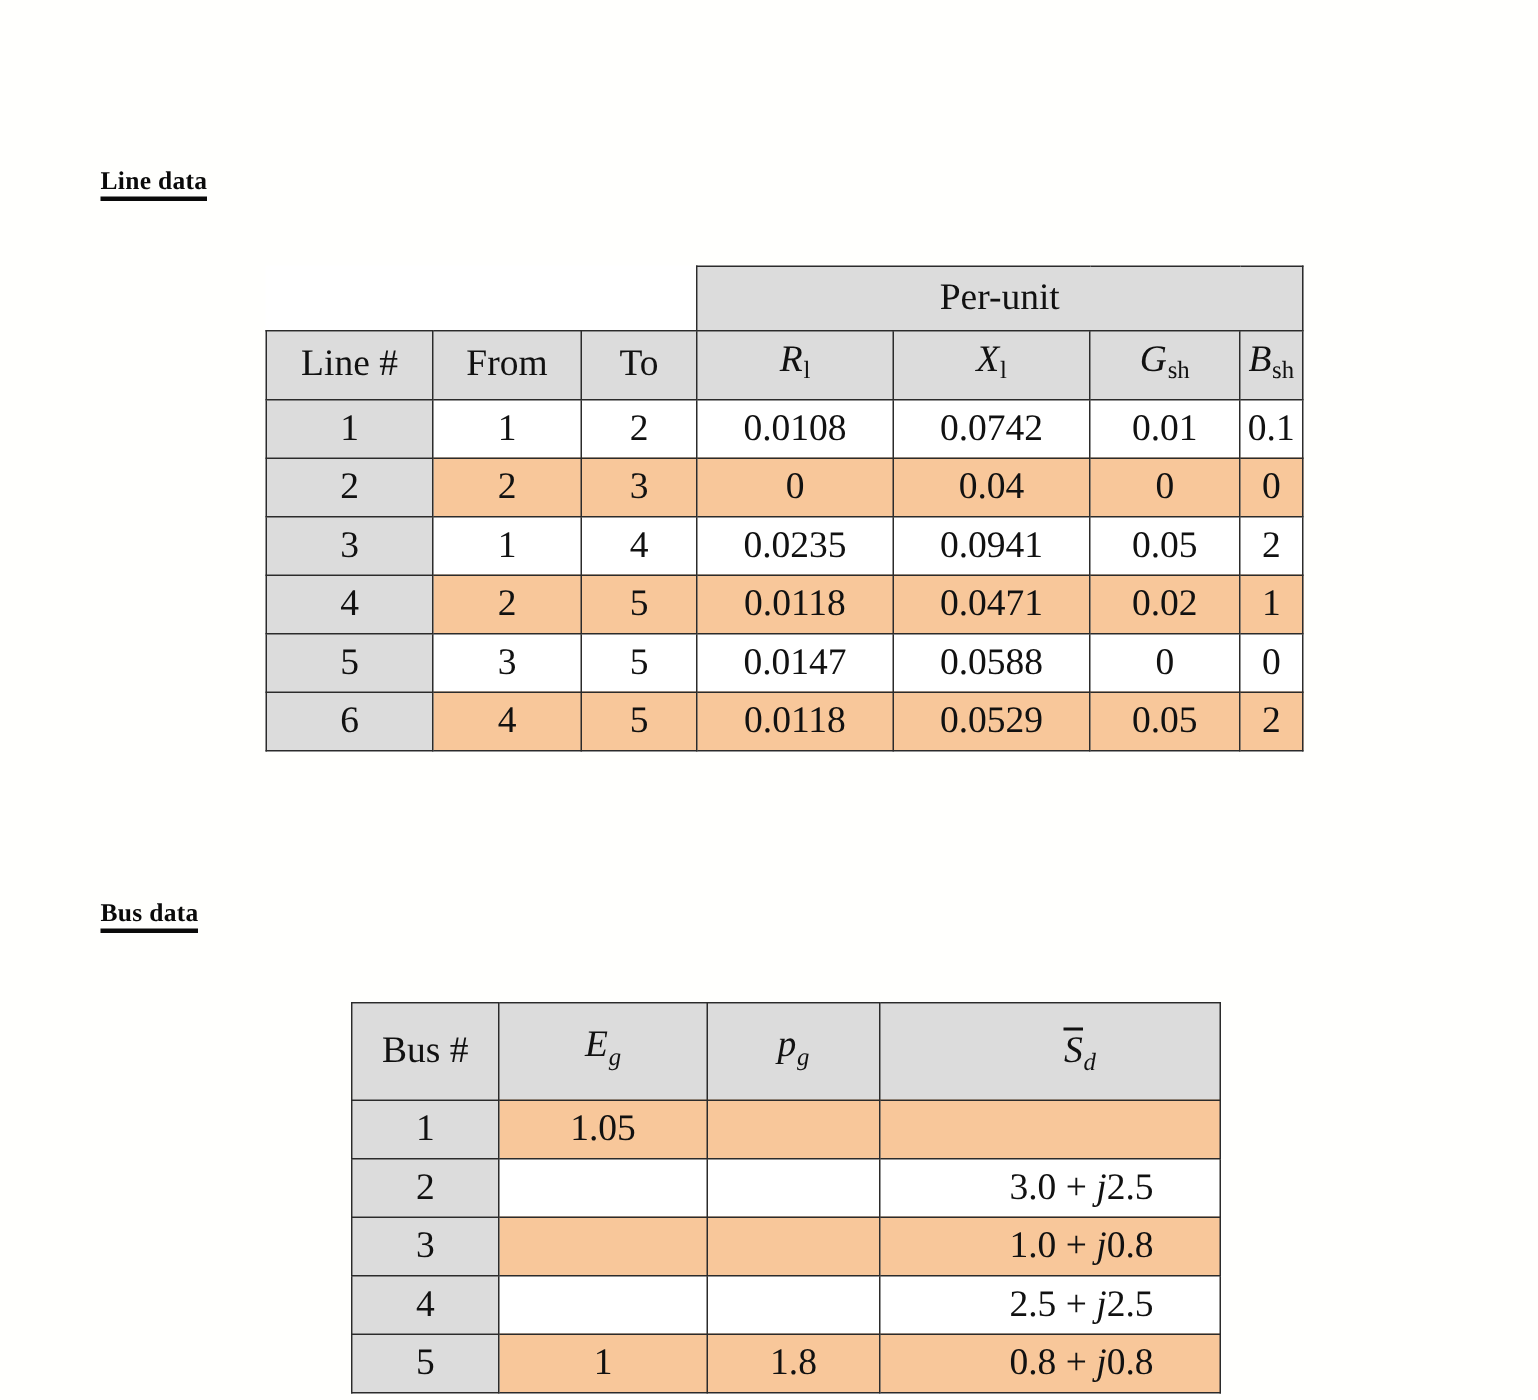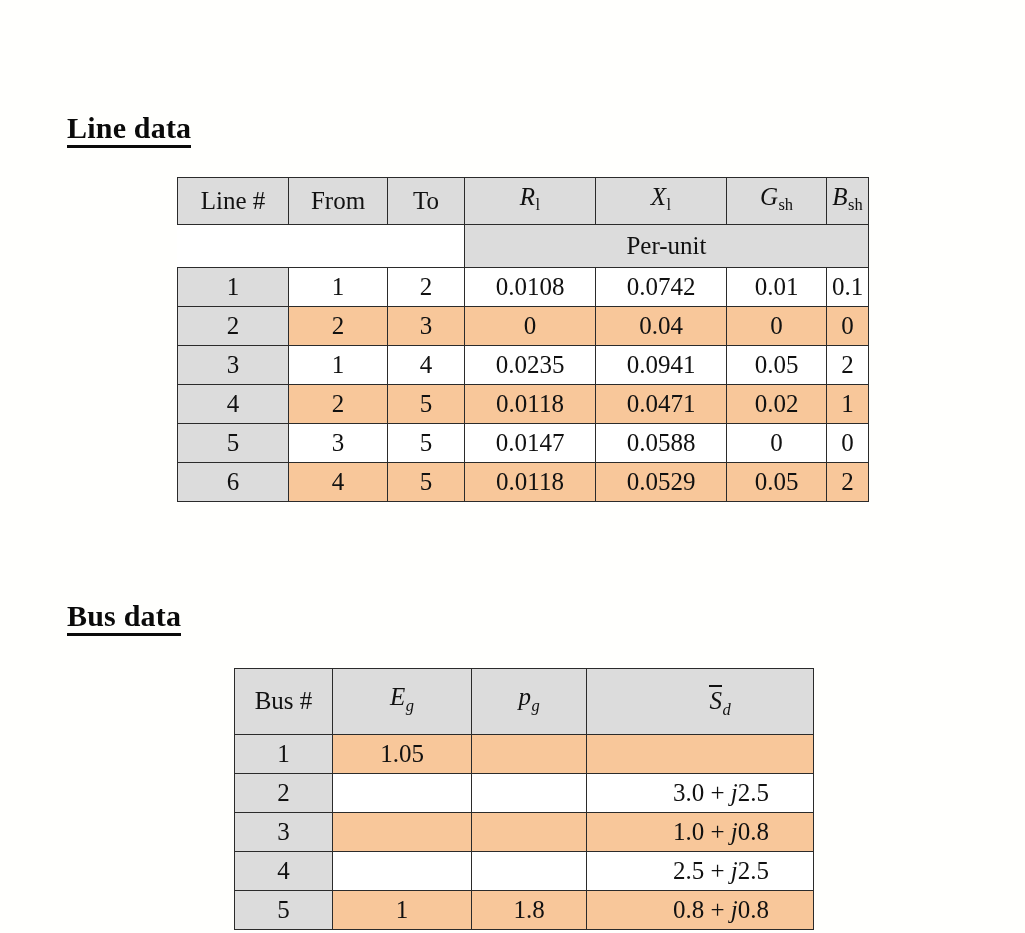--- a/index.html
+++ b/index.html
@@ -12,21 +12,21 @@
     height: 933px;
     position: relative;
     font-family: "Liberation Serif", "DejaVu Serif", serif;
     color: #111111;
     overflow: hidden;
   }
 
   .section-heading {
     position: absolute;
     font-weight: bold;
-    font-size: 30px;
+    font-size: 17px;
     letter-spacing: 0.2px;
     color: #0a0a0a;
     border-bottom: 3px solid #0a0a0a;
     padding-bottom: 1px;
     line-height: 1.05;
   }
   #line-data-heading { left: 67px; top: 112px; }
   #bus-data-heading  { left: 67px; top: 600px; }
 
   table.data-table {
@@ -96,41 +96,41 @@
     <col class="c-line">
       <col class="c-from">
       <col class="c-to">
     <col class="c-r">
       <col class="c-x">
       <col class="c-g">
       <col class="c-b">
   </colgroup>
   <thead>
     <tr>
-      <th class="f-gray">Line #</th>
-      <th class="f-gray">From</th>
-      <th class="f-gray">To</th>
-      <th class="f-gray">
-        <span class="mvar">R</span><span class="msub-rm">l</span>
-      </th>
-      <th class="f-gray">
-        <span class="mvar">X</span><span class="msub-rm">l</span>
-      </th>
-      <th class="f-gray">
-        <span class="mvar">G</span><span class="msub-rm">sh</span>
-      </th>
-      <th class="f-gray">
-        <span class="mvar">B</span><span class="msub-rm">sh</span>
-      </th>
-    </tr>
-    <tr>
       <td class="f-none"></td>
       <td class="f-none"></td>
       <td class="f-none"></td>
       <th class="f-gray perunit-cell" colspan="4">Per-unit</th>
+    </tr>
+    <tr>
+      <th class="f-gray">Line #</th>
+      <th class="f-gray">From</th>
+      <th class="f-gray">To</th>
+      <th class="f-gray">
+        <span class="mvar">R</span><span class="msub-rm">l</span>
+      </th>
+      <th class="f-gray">
+        <span class="mvar">X</span><span class="msub-rm">l</span>
+      </th>
+      <th class="f-gray">
+        <span class="mvar">G</span><span class="msub-rm">sh</span>
+      </th>
+      <th class="f-gray">
+        <span class="mvar">B</span><span class="msub-rm">sh</span>
+      </th>
     </tr>
   </thead>
   <tbody>
     <tr>
       <td class="f-gray">1</td>
       <td class="f-white">1</td>
       <td class="f-white">2</td>
       <td class="f-white">0.0108</td>
       <td class="f-white">0.0742</td>
       <td class="f-white">0.01</td>

